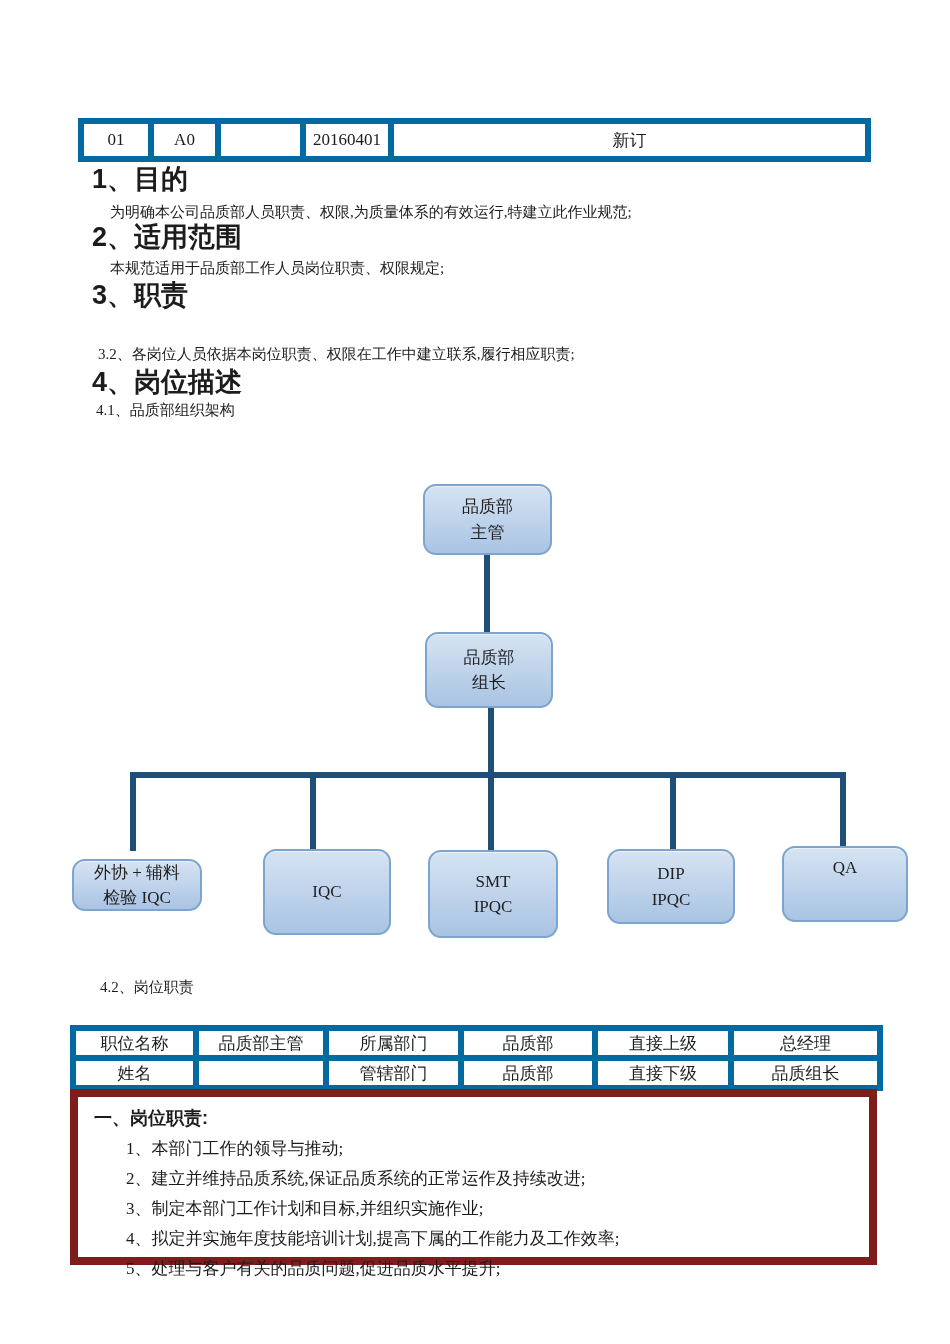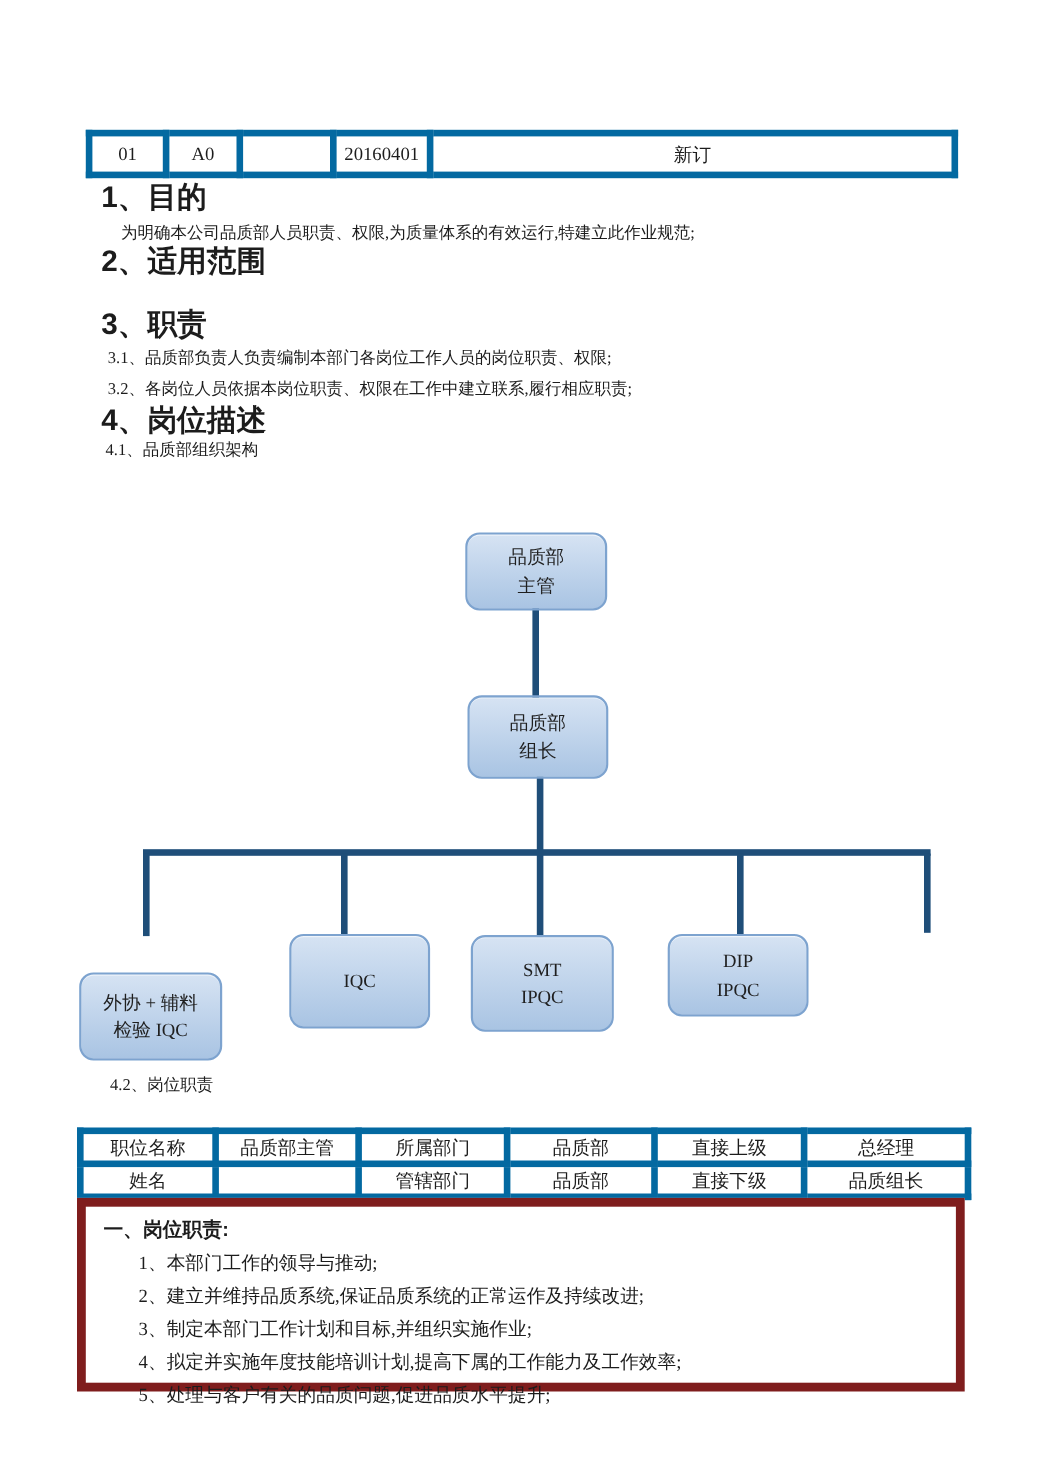--- a/index.html
+++ b/index.html
@@ -63,47 +63,48 @@
       <td>20160401</td>
       <td>新订</td>
     </tr>
   </tbody>
     </table>
 
   <div class="abs h-num" style="left:92px;top:163px;">1、目的</div>
   <div class="abs body-text" style="left:110px;top:201px;">为明确本公司品质部人员职责、权限,为质量体系的有效运行,特建立此作业规范;</div>
 
   <div class="abs h-num" style="left:92px;top:221px;">2、适用范围</div>
+  <div class="abs body-text" style="left:110px;top:257px;">本规范适用于品质部工作人员岗位职责、权限规定;</div>
 
   <div class="abs h-num" style="left:92px;top:279px;">3、职责</div>
-  <div class="abs body-text" style="left:98px;top:315px;">3.1、品质部负责人负责编制本部门各岗位工作人员的岗位职责、权限;</div>
   <div class="abs body-text" style="left:98px;top:343px;">3.2、各岗位人员依据本岗位职责、权限在工作中建立联系,履行相应职责;</div>
 
   <div class="abs h-num" style="left:92px;top:366px;">4、岗位描述</div>
   <div class="abs body-text" style="left:96px;top:399px;">4.1、品质部组织架构</div>
 
   <div class="conn" style="left:484px;top:553px;width:6px;height:82px;"></div>
   <div class="conn" style="left:488px;top:706px;width:6px;height:146px;"></div>
   <div class="conn" style="left:130px;top:772px;width:716px;height:6px;"></div>
   <div class="conn" style="left:130px;top:776px;width:6px;height:75px;"></div>
   <div class="conn" style="left:310px;top:776px;width:6px;height:75px;"></div>
   <div class="conn" style="left:670px;top:776px;width:6px;height:75px;"></div>
   <div class="conn" style="left:840px;top:776px;width:6px;height:72px;"></div>
 
   <div class="node" style="left:423px;top:484px;width:129px;height:71px;">品质部
 主管</div>
   <div class="node" style="left:425px;top:632px;width:128px;height:76px;">品质部
 组长</div>
-  <div class="node" style="left:72px;top:884px;width:130px;height:80px;">外协 + 辅料
+  <div class="node" style="left:72px;top:859px;width:130px;height:52px;">外协 + 辅料
 检验 IQC</div>
   <div class="node" style="left:263px;top:849px;width:128px;height:86px;font-family:Liberation Serif, serif;">IQC</div>
   <div class="node" style="left:428px;top:850px;width:130px;height:88px;">SMT
 IPQC</div>
   <div class="node" style="left:607px;top:849px;width:128px;height:75px;">DIP
 IPQC</div>
+  <div class="node node-top" style="left:782px;top:846px;width:126px;height:76px;">QA</div>
 
   <div class="abs body-text" style="left:100px;top:976px;">4.2、岗位职责</div>
 
   <table class="abs" style="left:70px;top:1025px;width:807px;height:66px;">
     <colgroup>
       <col style="width:123px">
         <col style="width:130px">
         <col style="width:135px">
       <col style="width:134px">
         <col style="width:136px">

